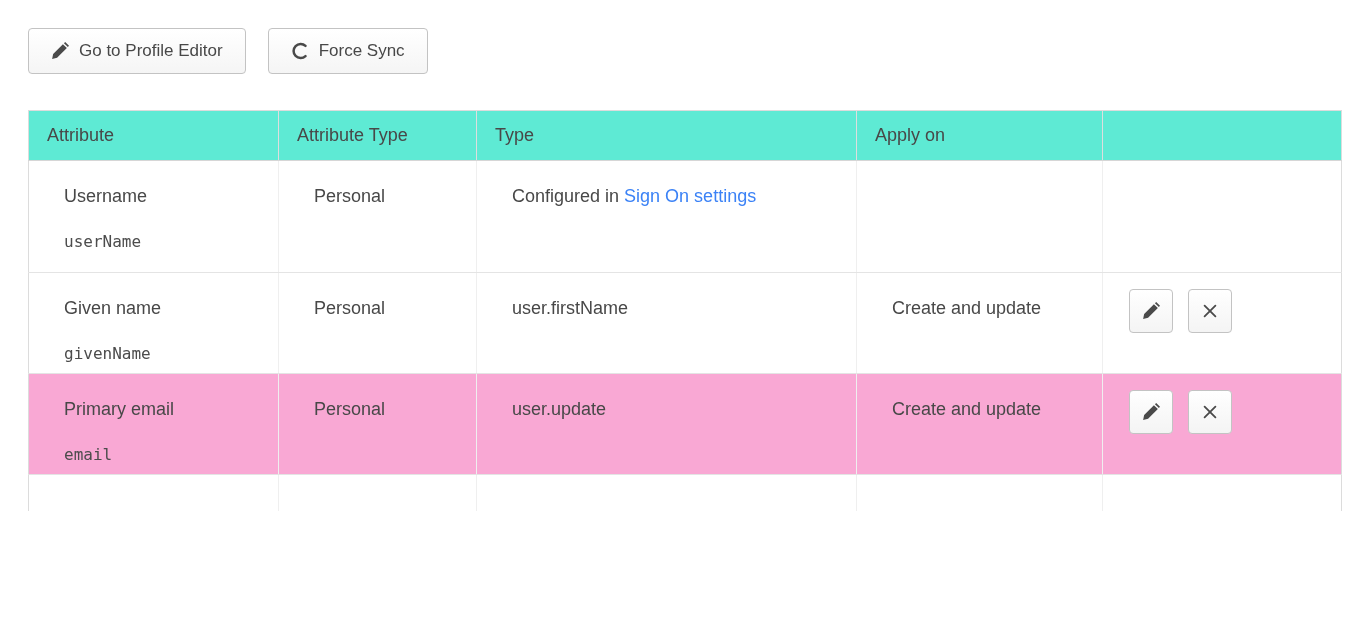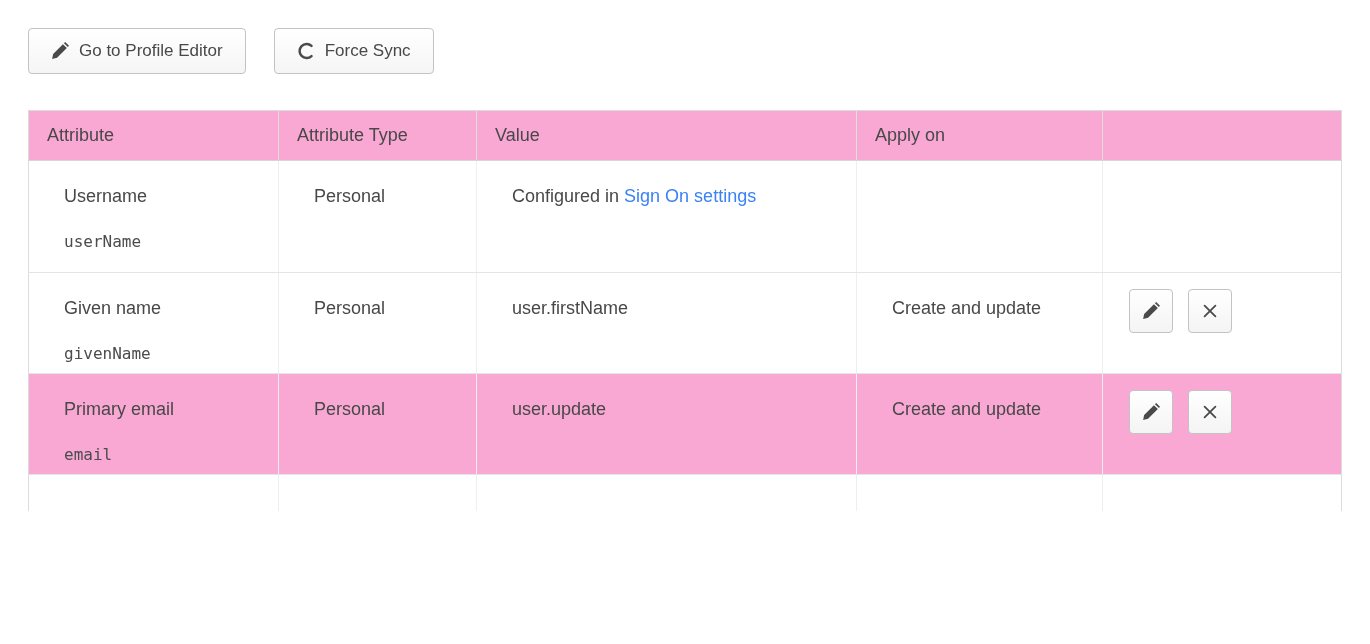--- a/index.html
+++ b/index.html
@@ -7,21 +7,21 @@
   body {
     width: 1370px;
     height: 644px;
     padding: 28px;
     font-family: "Liberation Sans", sans-serif;
     color: #484848;
     overflow: hidden;
   }
 
   
-  .toolbar { display: flex; gap: 28px; margin-bottom: 36px; }
+  .toolbar { display: flex; gap: 22px; margin-bottom: 36px; }
   .btn {
     display: inline-flex;
     align-items: center;
     gap: 10px;
     height: 46px;
     padding: 0 22px;
     font-family: "Liberation Sans", sans-serif;
     font-size: 17px;
     color: #484848;
     background: linear-gradient(#ffffff, #f5f5f5);
@@ -34,21 +34,21 @@
 
   
   table.attr-table {
     width: 100%;
     border-collapse: collapse;
     border-left: 1px solid #dcdcdc;
     border-right: 1px solid #dcdcdc;
     border-top: 1px solid #dcdcdc;
     font-size: 18px;
   }
-  thead tr { height: 50px; background: #f9a8d4; margin-top: 44px; }
+  thead tr { height: 50px; background: #5eead4; margin-top: 44px; }
   thead th {
     text-align: left;
     font-weight: normal;
     font-size: 18px;
     color: #484848;
     padding: 0 18px;
     border-bottom: 1px solid #d6d6d6;
     border-right: 1px solid #dedede;
   }
   thead th:last-child { border-right: none; }
@@ -115,21 +115,21 @@
     </span>
     <span>Force Sync</span>
   </button>
 </div>
 
 <table class="attr-table">
   <thead>
     <tr>
       <th style="width:250px">Attribute</th>
       <th style="width:198px">Attribute Type</th>
-      <th style="width:380px">Value</th>
+      <th style="width:380px">Type</th>
       <th style="width:246px">Apply on</th>
       <th></th>
     </tr>
   </thead>
   <tbody>
 
     <tr class="row-first">
       <td>
         <div class="attr-label">Username</div>
         <div class="attr-code">userName</div>

